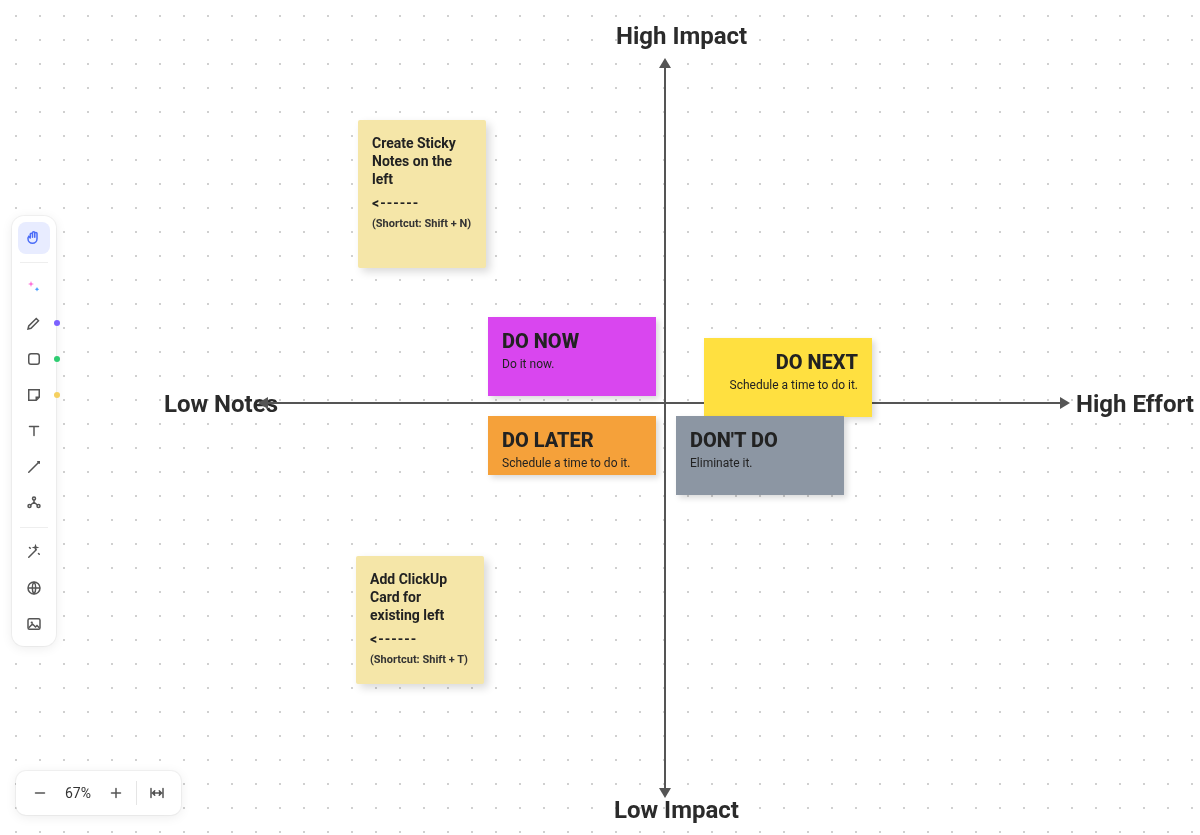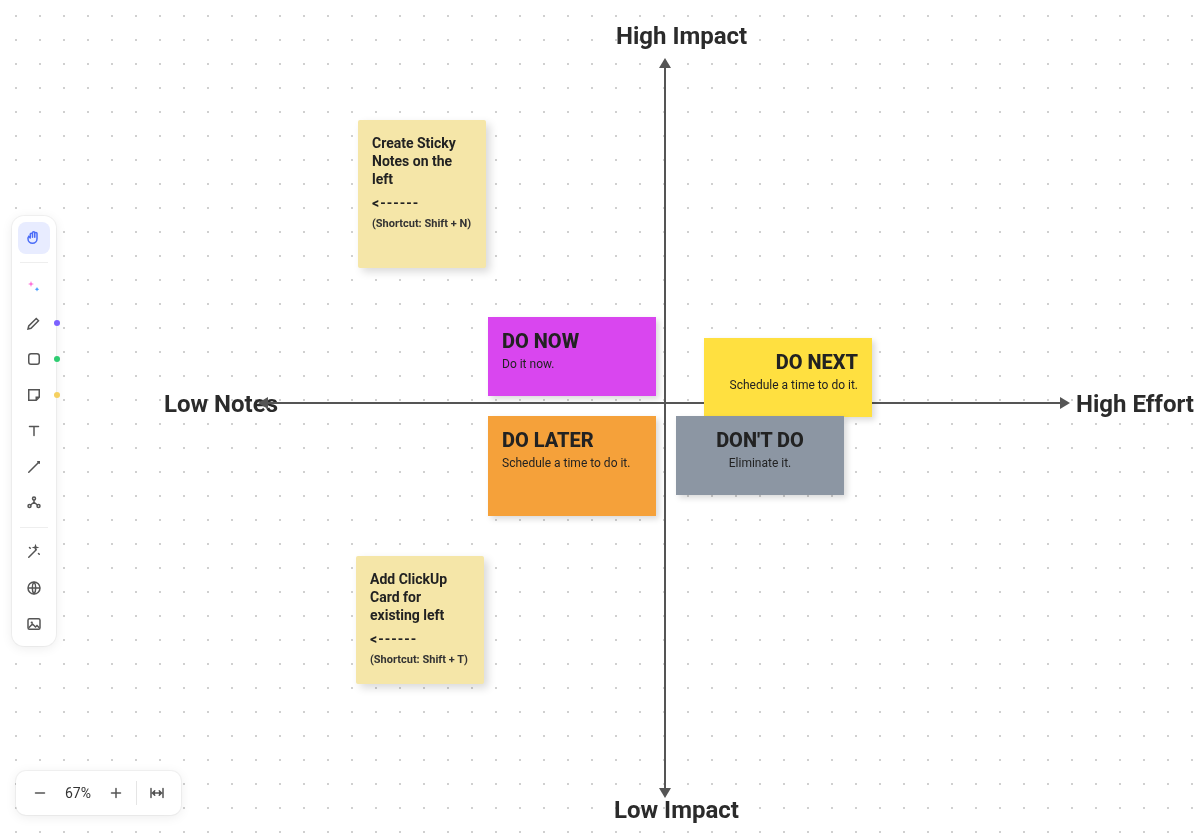--- a/index.html
+++ b/index.html
@@ -118,21 +118,21 @@
   .quad {
     position: absolute;
     padding: 12px 14px;
     box-shadow: 3px 3px 6px rgba(0,0,0,0.15);
   }
   .quad-title { font-size: 20px; font-weight: 800; color: #222; }
   .quad-sub { font-size: 12px; color: #222; margin-top: 4px; }
   .quad.green { background: #d946ef; }
   .quad.yellowq { background: #ffe040; text-align: right; }
   .quad.orange { background: #f5a13a; }
-  .quad.gray { background: #8c96a3; text-align: center; }
+  .quad.gray { background: #8c96a3; text-align: left; }
   svg { display: block; }
 </style>
 </head>
 <body>
 
 <div class="dot-grid"></div>
 
 <div class="canvas">
 
   <div class="axis-label" style="left:616px; top:22px;">High Impact</div>
@@ -149,21 +149,21 @@
   <div class="arrow-head" style="left:1060px; top:397px; border-top:6px solid transparent; border-bottom:6px solid transparent; border-left:10px solid #555;"></div>
 
   <div class="quad green" style="left:488px; top:317px; width:168px; height:79px;">
     <div class="quad-title">DO NOW</div>
     <div class="quad-sub">Do it now.</div>
   </div>
   <div class="quad yellowq" style="left:704px; top:317px; width:168px; height:79px;margin-top:21px;">
     <div class="quad-title">DO NEXT</div>
     <div class="quad-sub">Schedule a time to do it.</div>
   </div>
-  <div class="quad orange" style="left:488px; top:416px; width:168px; height:100px;">
+  <div class="quad orange" style="left:488px; top:416px; width:168px; height:59px;">
     <div class="quad-title">DO LATER</div>
     <div class="quad-sub">Schedule a time to do it.</div>
   </div>
   <div class="quad gray" style="left:676px; top:416px; width:168px; height:79px;">
     <div class="quad-title">DON'T DO</div>
     <div class="quad-sub">Eliminate it.</div>
   </div>
 
   <div class="sticky yellow" style="left:358px; top:120px; width:128px; height:148px;">
     <div class="sticky-title">Create Sticky Notes on the left</div>

